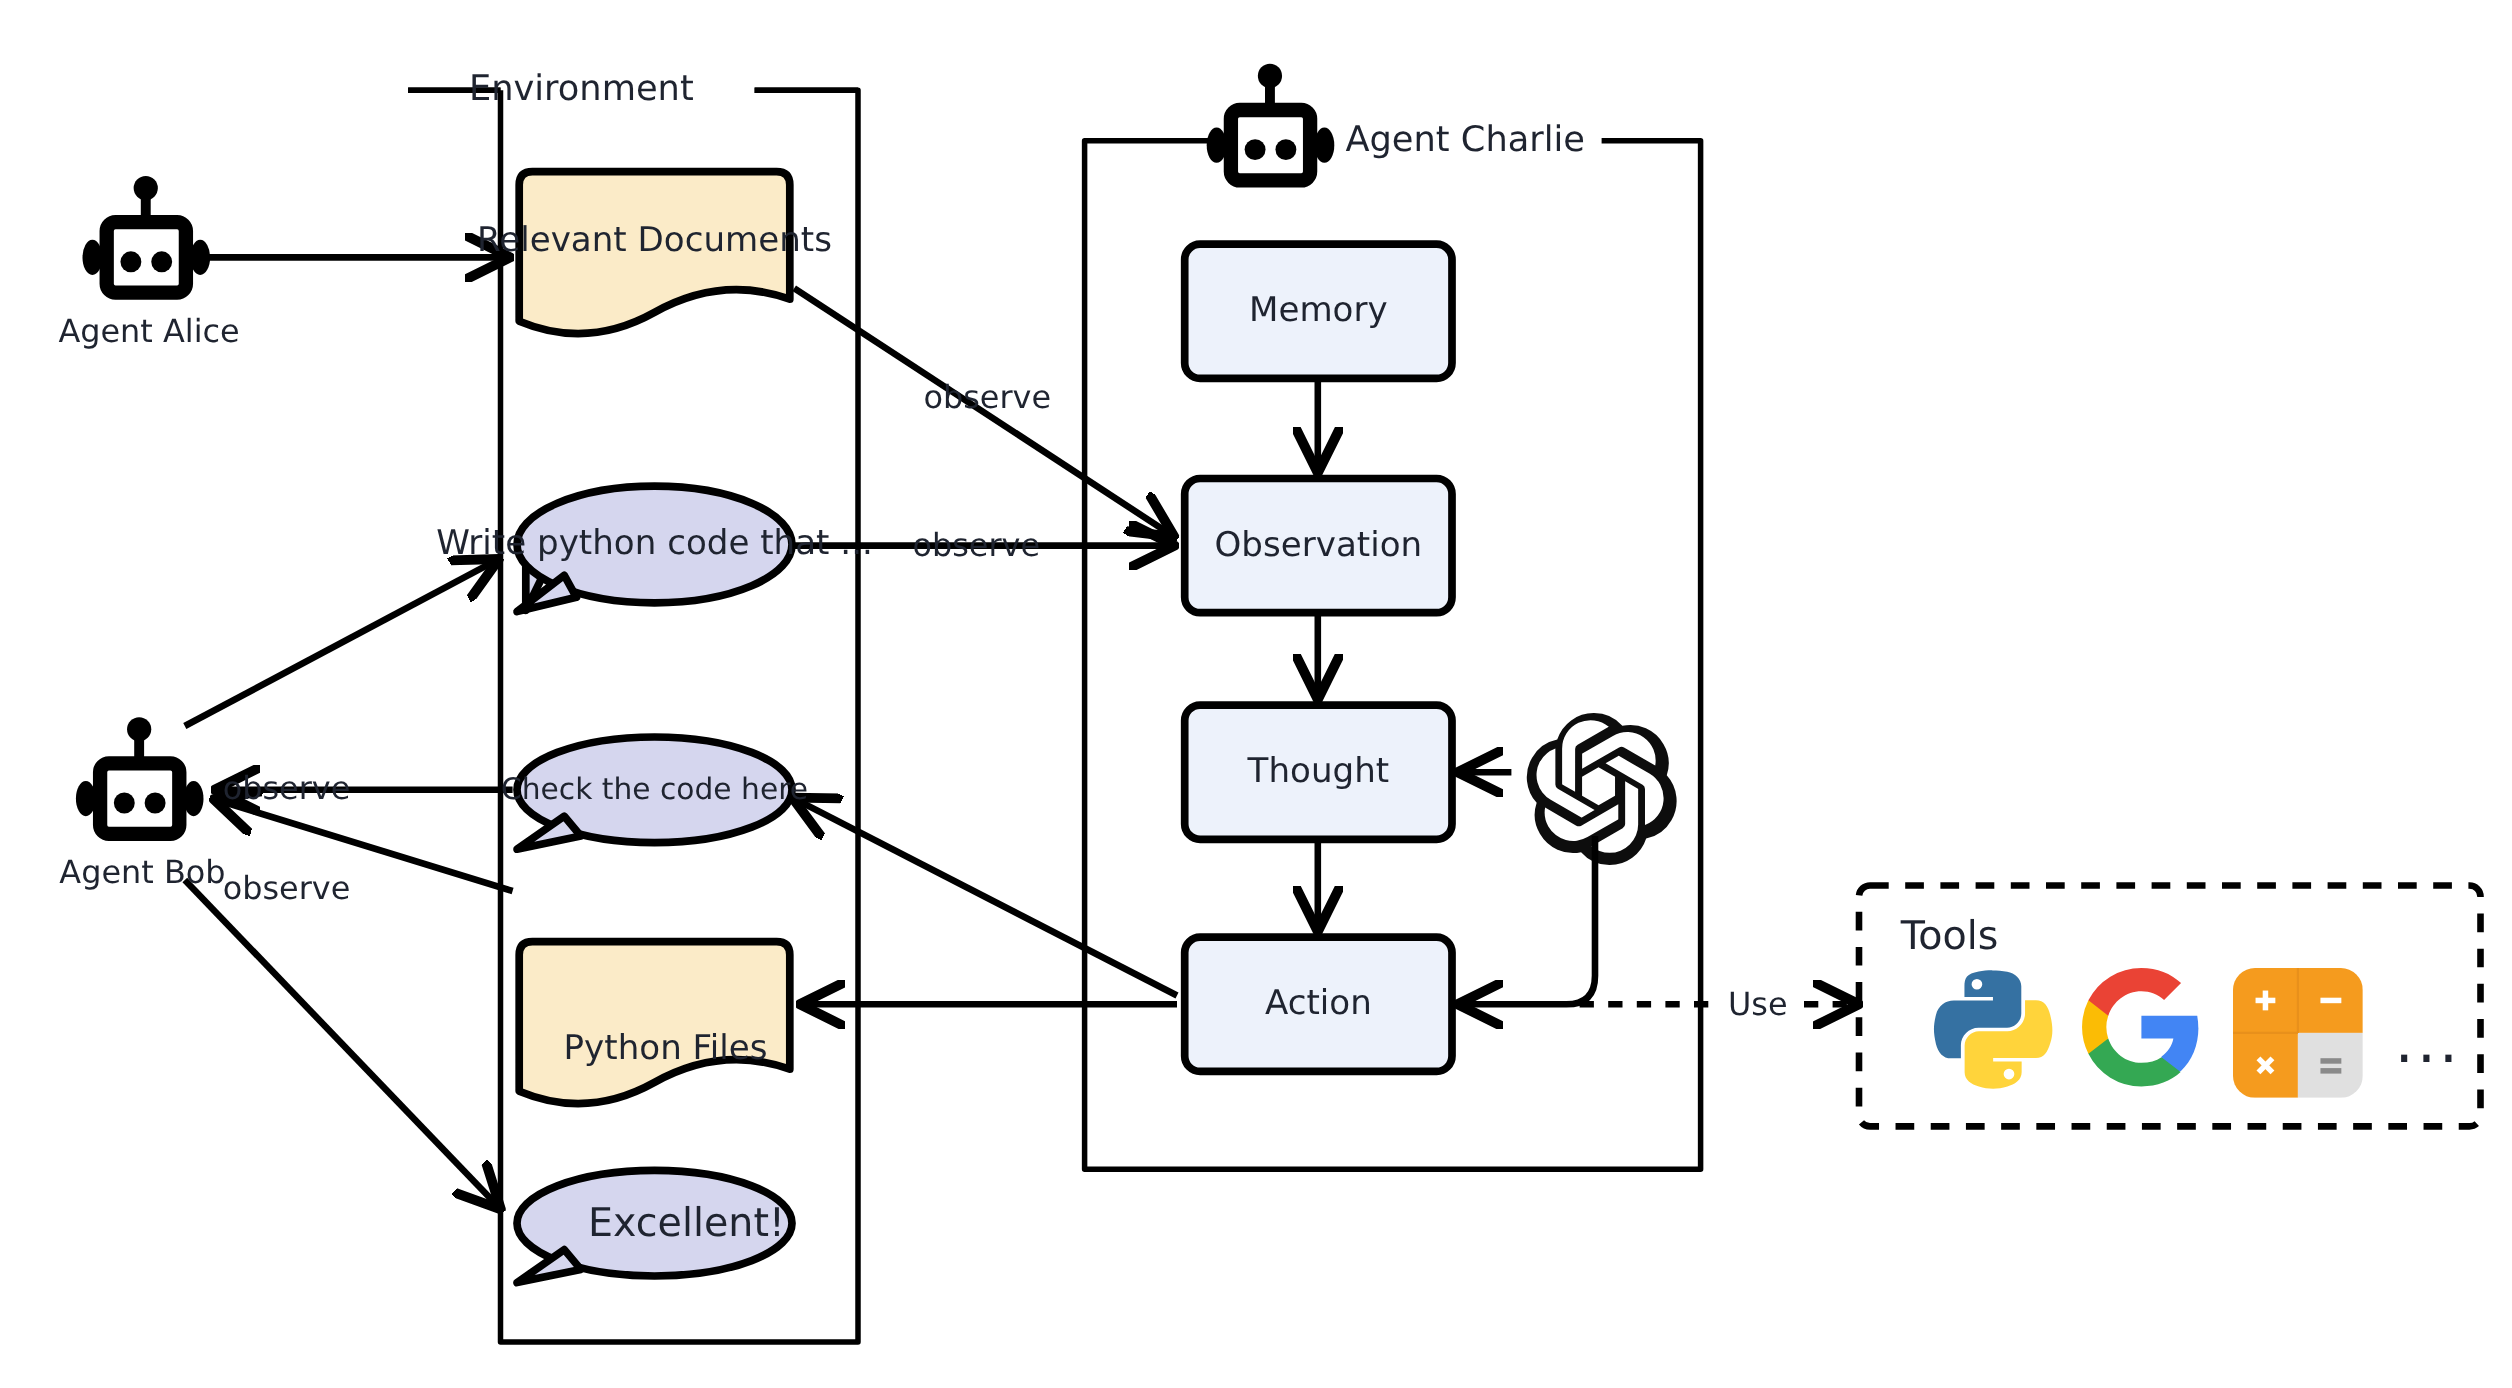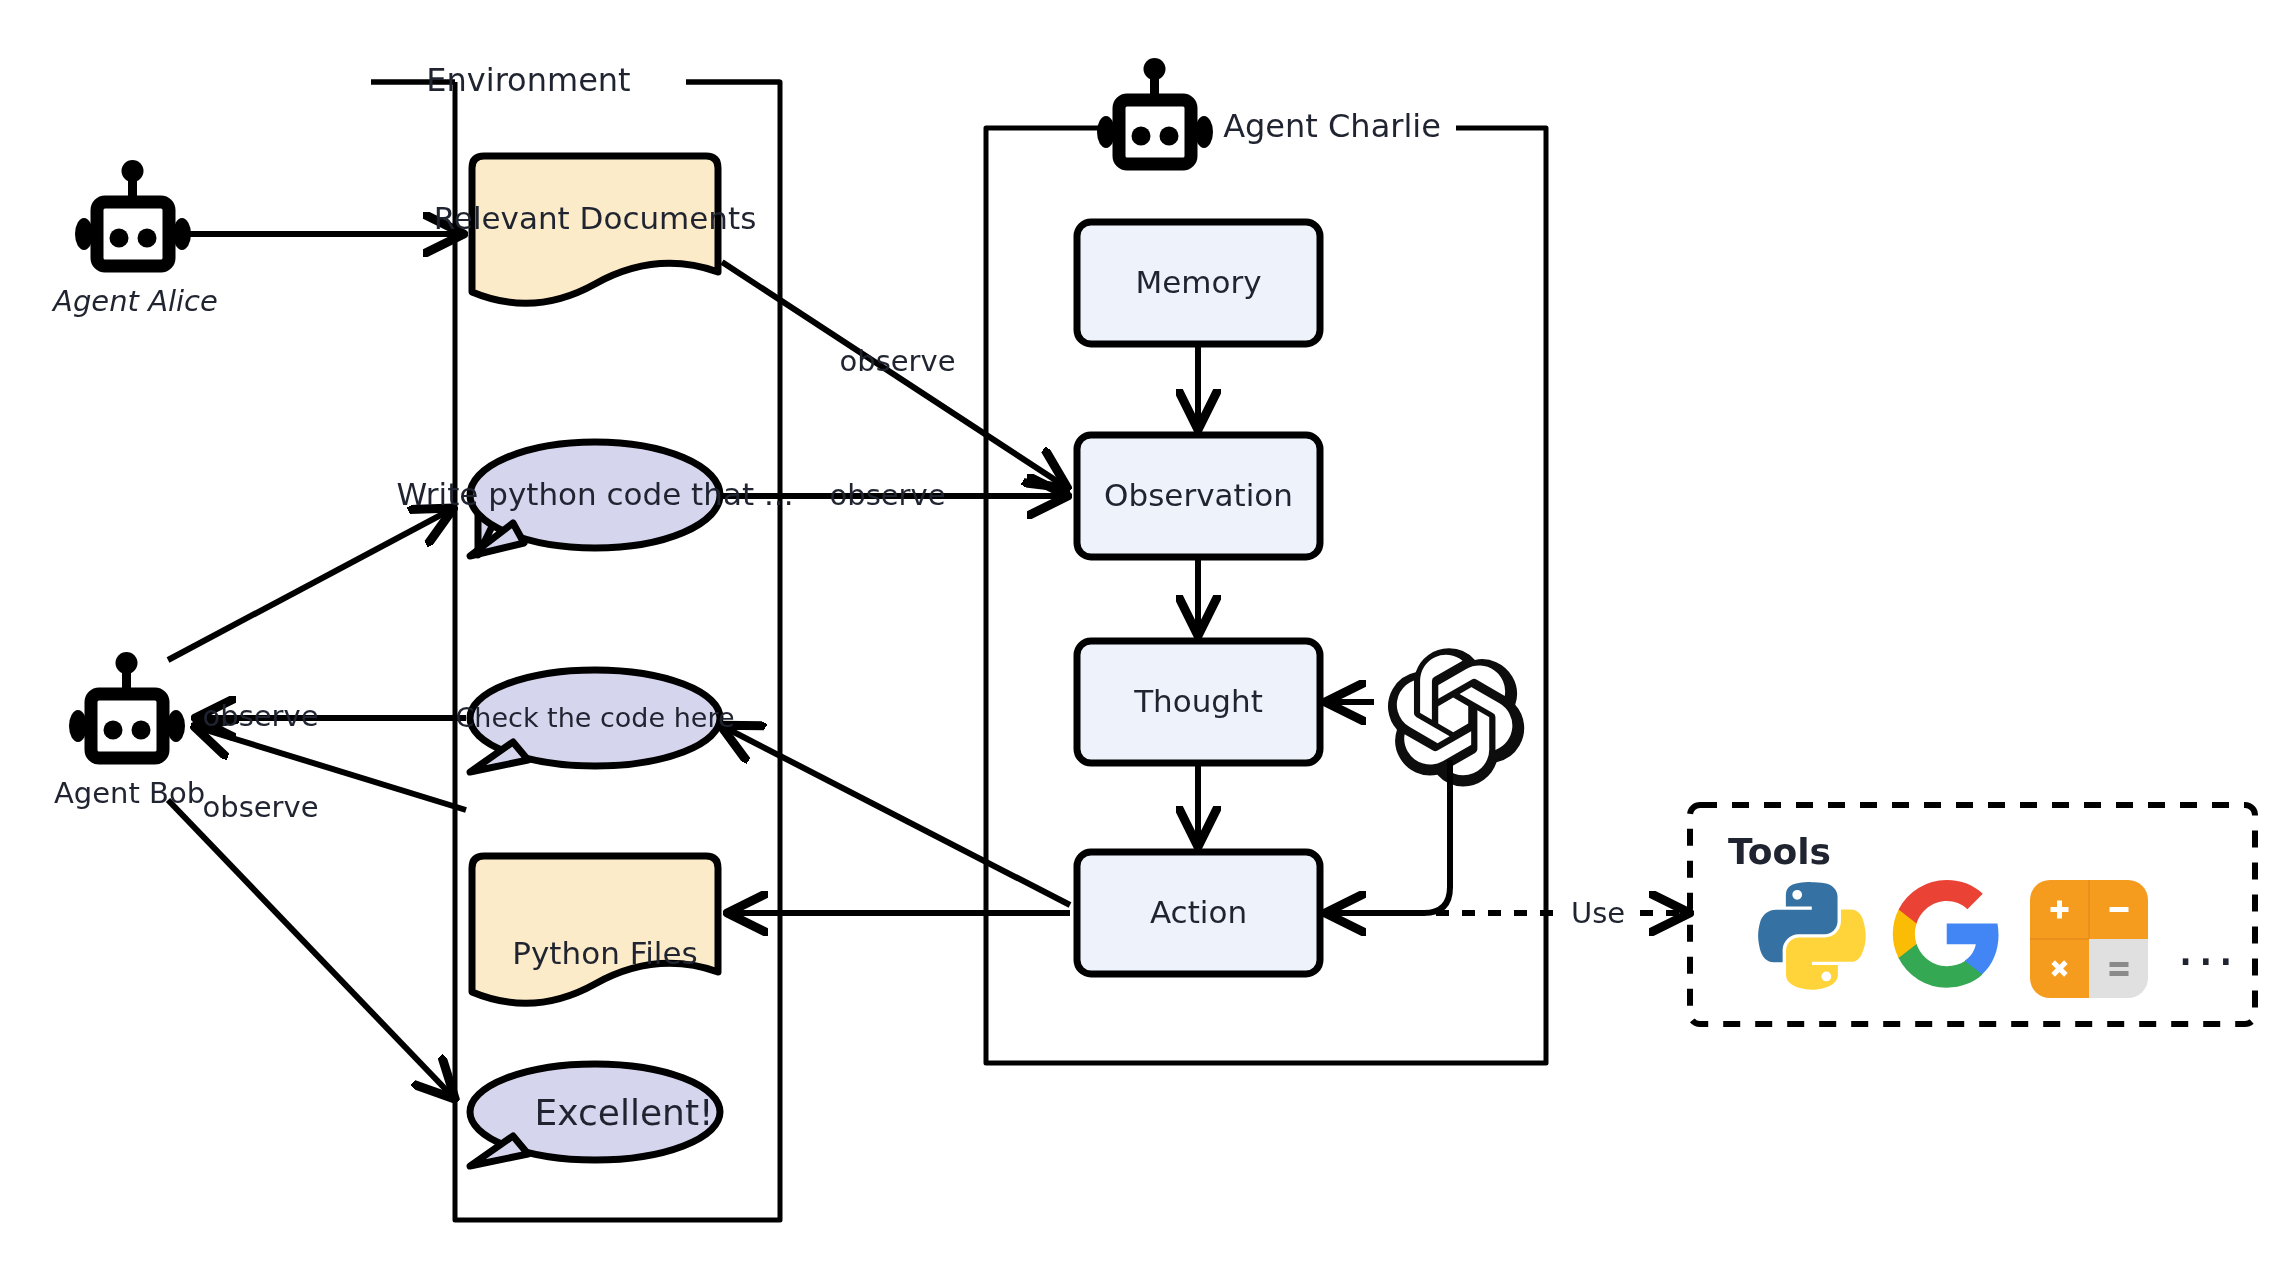--- a/index.html
+++ b/index.html
@@ -29,21 +29,21 @@
     font-family: "DejaVu Sans", "Liberation Sans", sans-serif;
     color: #1f2430;
     white-space: pre;
     line-height: 1.22;
     text-align: center;
   }
   .lbl.big     { font-size: 32px; }
   .lbl.node    { font-size: 31px; }
   .lbl.edge    { font-size: 29px; }
   .lbl.agent   { font-size: 29px; }
-  .lbl.tools   { font-size: 36px; font-weight: bold; }
+  .lbl.tools   { font-size: 36px; }
   .center-box {
     display: flex;
     align-items: center;
     justify-content: center;
   }
   .ellipsis-dots {
     position: absolute;
     font-size: 54px;
     letter-spacing: 3px;
     color: #1f2430;
@@ -242,21 +242,21 @@
         <rect x="79.5" y="82" width="19" height="5" fill="#8A8A8A"></rect>
         <rect x="79.5" y="91" width="19" height="5" fill="#8A8A8A"></rect>
       </g>
     </g>
   </svg>
 
   <div class="lbl big center-box" style="left:371px; top:58px; width:315px; height:46px;">Environment</div>
 
   <div class="lbl big center-box" style="left:1208px; top:104px; width:248px; height:46px;">Agent Charlie</div>
 
-  <div class="lbl agent center-box" style="left:28px; top:285px; width:215px; height:34px;font-style:italic;">Agent Alice</div>
+  <div class="lbl agent center-box" style="left:28px; top:285px; width:215px; height:34px;">Agent Alice</div>
 
   <div class="lbl agent center-box" style="left:22px; top:777px; width:215px; height:34px;">Agent Bob</div>
 
   <div class="lbl node center-box" style="left:500px; top:177px; width:190px; height:84px;">Relevant Documents</div>
 
   <div class="lbl node center-box" style="left:495px; top:680px; width:200px; height:76px; font-size:27px;">Check the code here</div>
 
   <div class="lbl node center-box" style="left:495px; top:453px; width:200px; height:84px;">Write python code that ...</div>
 
   <div class="lbl node center-box" style="left:500px; top:890px; width:210px; height:40px;margin-top:44px;">Python Files</div>

